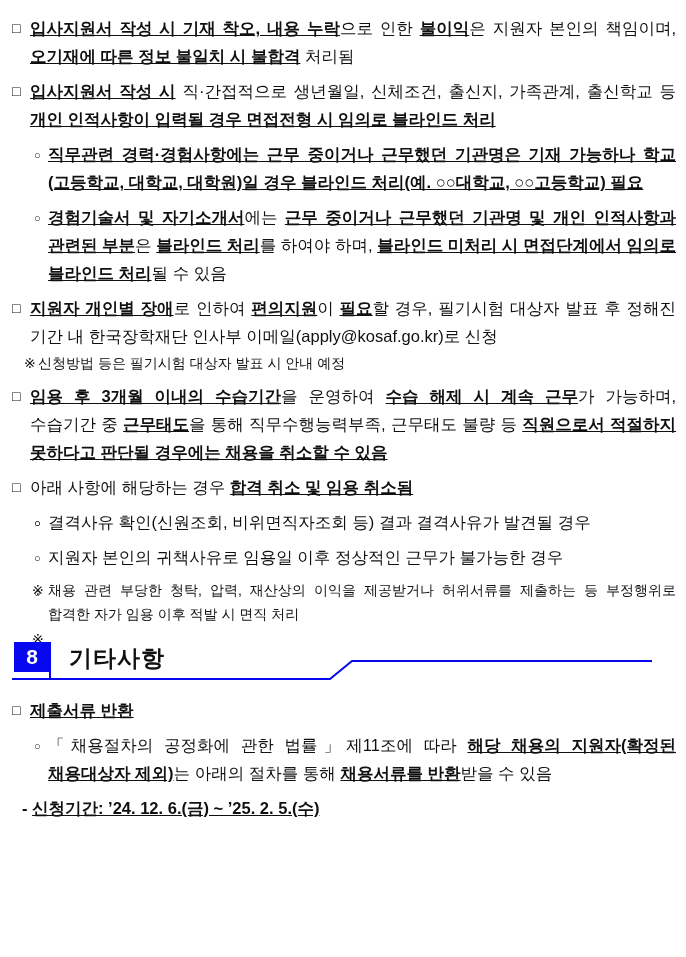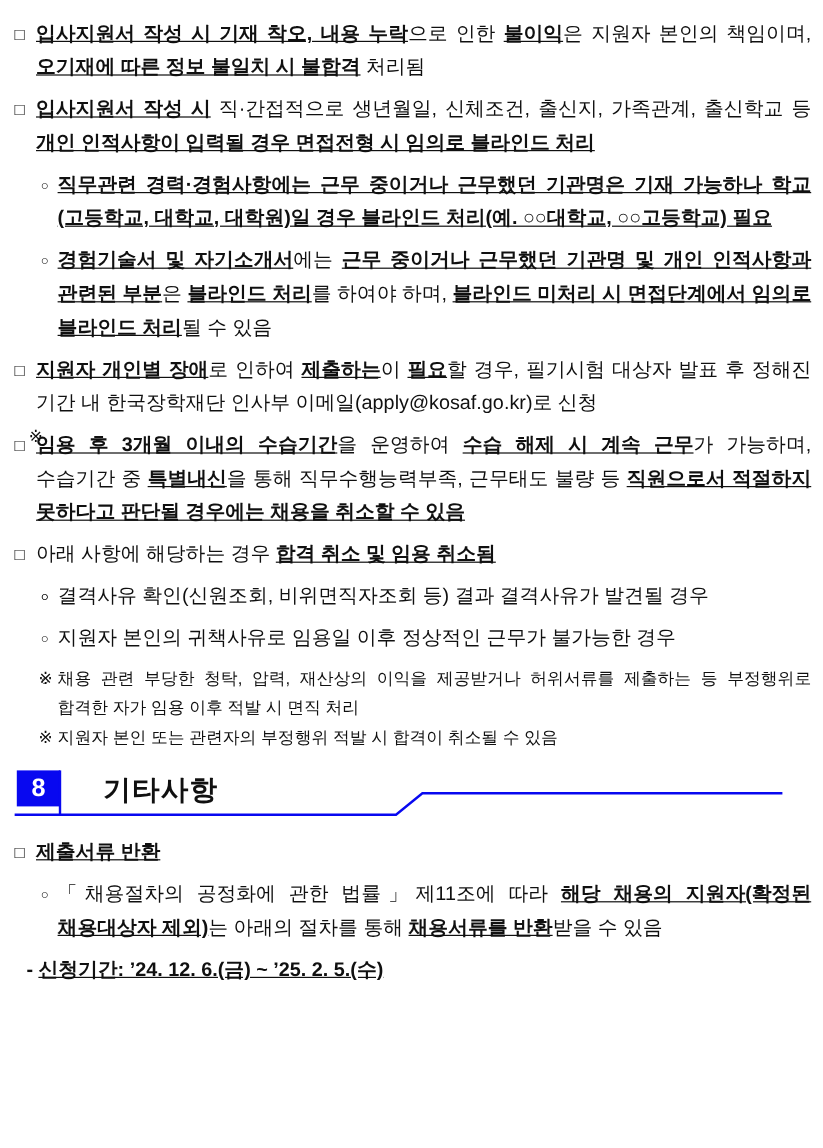--- a/index.html
+++ b/index.html
@@ -54,46 +54,46 @@
     width: 36px; height: 30px;
     background: var(--accent); color: #ffffff;
     font-size: 21px; font-weight: 700;
     text-align: center; line-height: 30px;
   }
   .sec-vline {
     position: absolute; left: 37px; top: 0;
     width: 2px; height: 37px; background: var(--accent);
   }
   .sec-title {
-    position: absolute; left: 74px; top: 1px;
+    position: absolute; left: 57px; top: 1px;
     font-size: 23px; font-weight: 700; color: var(--ink);
     letter-spacing: 1px;
   }
   .sec-line { position: absolute; left: 0; top: 0; color: var(--accent); }
 </style>
 </head>
 <body>
 
 <div class="page">
 
   <div class="list" id="top-list">
       <div class="item s-box"><span class="mk">□</span><span class="bd">입사지원서 작성 시 기재 착오, 내용 누락</span><span>으로 인한 </span><span class="bd">불이익</span><span>은 지원자 본인의 책임이며, </span><span class="bd">오기재에 따른 정보 불일치 시 불합격</span><span> 처리됨</span></div>
       <div class="item s-box"><span class="mk">□</span><span class="bd">입사지원서 작성 시</span><span> 직·간접적으로 생년월일, 신체조건, 출신지, 가족관계, 출신학교 등 </span><span class="bd">개인 인적사항이 입력될 경우 면접전형 시 임의로 블라인드 처리</span></div>
       <div class="item s-circle"><span class="mk">○</span><span class="bd">직무관련 경력·경험사항에는 근무 중이거나 근무했던 기관명은 기재 가능하나 학교(고등학교, 대학교, 대학원)일 경우 블라인드 처리(예. ○○대학교, ○○고등학교) 필요</span></div>
       <div class="item s-circle"><span class="mk">○</span><span class="bd">경험기술서 및 자기소개서</span><span>에는 </span><span class="bd">근무 중이거나 근무했던 기관명 및 개인 인적사항과 관련된 부분</span><span>은 </span><span class="bd">블라인드 처리</span><span>를 하여야 하며, </span><span class="bd">블라인드 미처리 시 면접단계에서 임의로 블라인드 처리</span><span>될 수 있음</span></div>
-      <div class="item s-box"><span class="mk">□</span><span class="bd">지원자 개인별 장애</span><span>로 인하여 </span><span class="bd">제출하는</span><span>이 </span><span class="bd">필요</span><span>할 경우, 필기시험 대상자 발표 후 정해진 기간 내 한국장학재단 인사부 이메일(apply@kosaf.go.kr)로 신청</span></div>
-      <div class="item s-note"><span class="mk">※</span></div>
-      <div class="item s-box"><span class="mk">□</span><span class="bd">임용 후 3개월 이내의 수습기간</span><span>을 운영하여 </span><span class="bd">수습 해제 시 계속 근무</span><span>가 가능하며, 수습기간 중 </span><span class="bd">특별내신</span><span>을 통해 직무수행능력부족, 근무태도 불량 등 </span><span class="bd">직원으로서 적절하지 못하다고 판단될 경우에는 채용을 취소할 수 있음</span></div>
+      <div class="item s-box"><span class="mk">□</span><span class="bd">지원자 개인별 장애</span><span>로 인하여 </span><span class="bd">편의지원</span><span>이 </span><span class="bd">필요</span><span>할 경우, 필기시험 대상자 발표 후 정해진 기간 내 한국장학재단 인사부 이메일(apply@kosaf.go.kr)로 신청</span></div>
+      <div class="item s-note"><span class="mk">※</span><span>신청방법 등은 필기시험 대상자 발표 시 안내 예정</span></div>
+      <div class="item s-box"><span class="mk">□</span><span class="bd">임용 후 3개월 이내의 수습기간</span><span>을 운영하여 </span><span class="bd">수습 해제 시 계속 근무</span><span>가 가능하며, 수습기간 중 </span><span class="bd">근무태도</span><span>을 통해 직무수행능력부족, 근무태도 불량 등 </span><span class="bd">직원으로서 적절하지 못하다고 판단될 경우에는 채용을 취소할 수 있음</span></div>
       <div class="item s-box"><span class="mk">□</span><span>아래 사항에 해당하는 경우 </span><span class="bd">합격 취소 및 임용 취소됨</span></div>
       <div class="item s-circle"><span class="mk">○</span></div>
       <div class="item s-circle"><span class="mk">○</span><span>결격사유 확인(신원조회, 비위면직자조회 등) 결과 결격사유가 발견될 경우</span></div>
       <div class="item s-circle"><span class="mk">○</span><span>지원자 본인의 귀책사유로 임용일 이후 정상적인 근무가 불가능한 경우</span></div>
       <div class="item s-circle"><span class="mk">○</span></div>
       <div class="item s-note2"><span class="mk">※</span><span>채용 관련 부당한 청탁, 압력, 재산상의 이익을 제공받거나 허위서류를 제출하는 등 부정행위로 합격한 자가 임용 이후 적발 시 면직 처리</span></div>
-      <div class="item s-note2"><span class="mk">※</span><span>지원자 본인 또는 관련자의 부정행위 적발 시 합격이 취소될 수 있음</span></div>
+      <div class="item s-note2"><span class="mk">※</span></div>
     </div>
 
   <div class="sec-header">
     <svg class="sec-line" width="664" height="42" viewBox="0 0 664 42">
       <polyline points="0,37 318,37 340,19 640,19" fill="none" stroke="currentColor" stroke-width="2"></polyline>
     </svg>
     <div class="sec-num">8</div>
     <div class="sec-vline"></div>
     <div class="sec-title">기타사항</div>
   </div>

